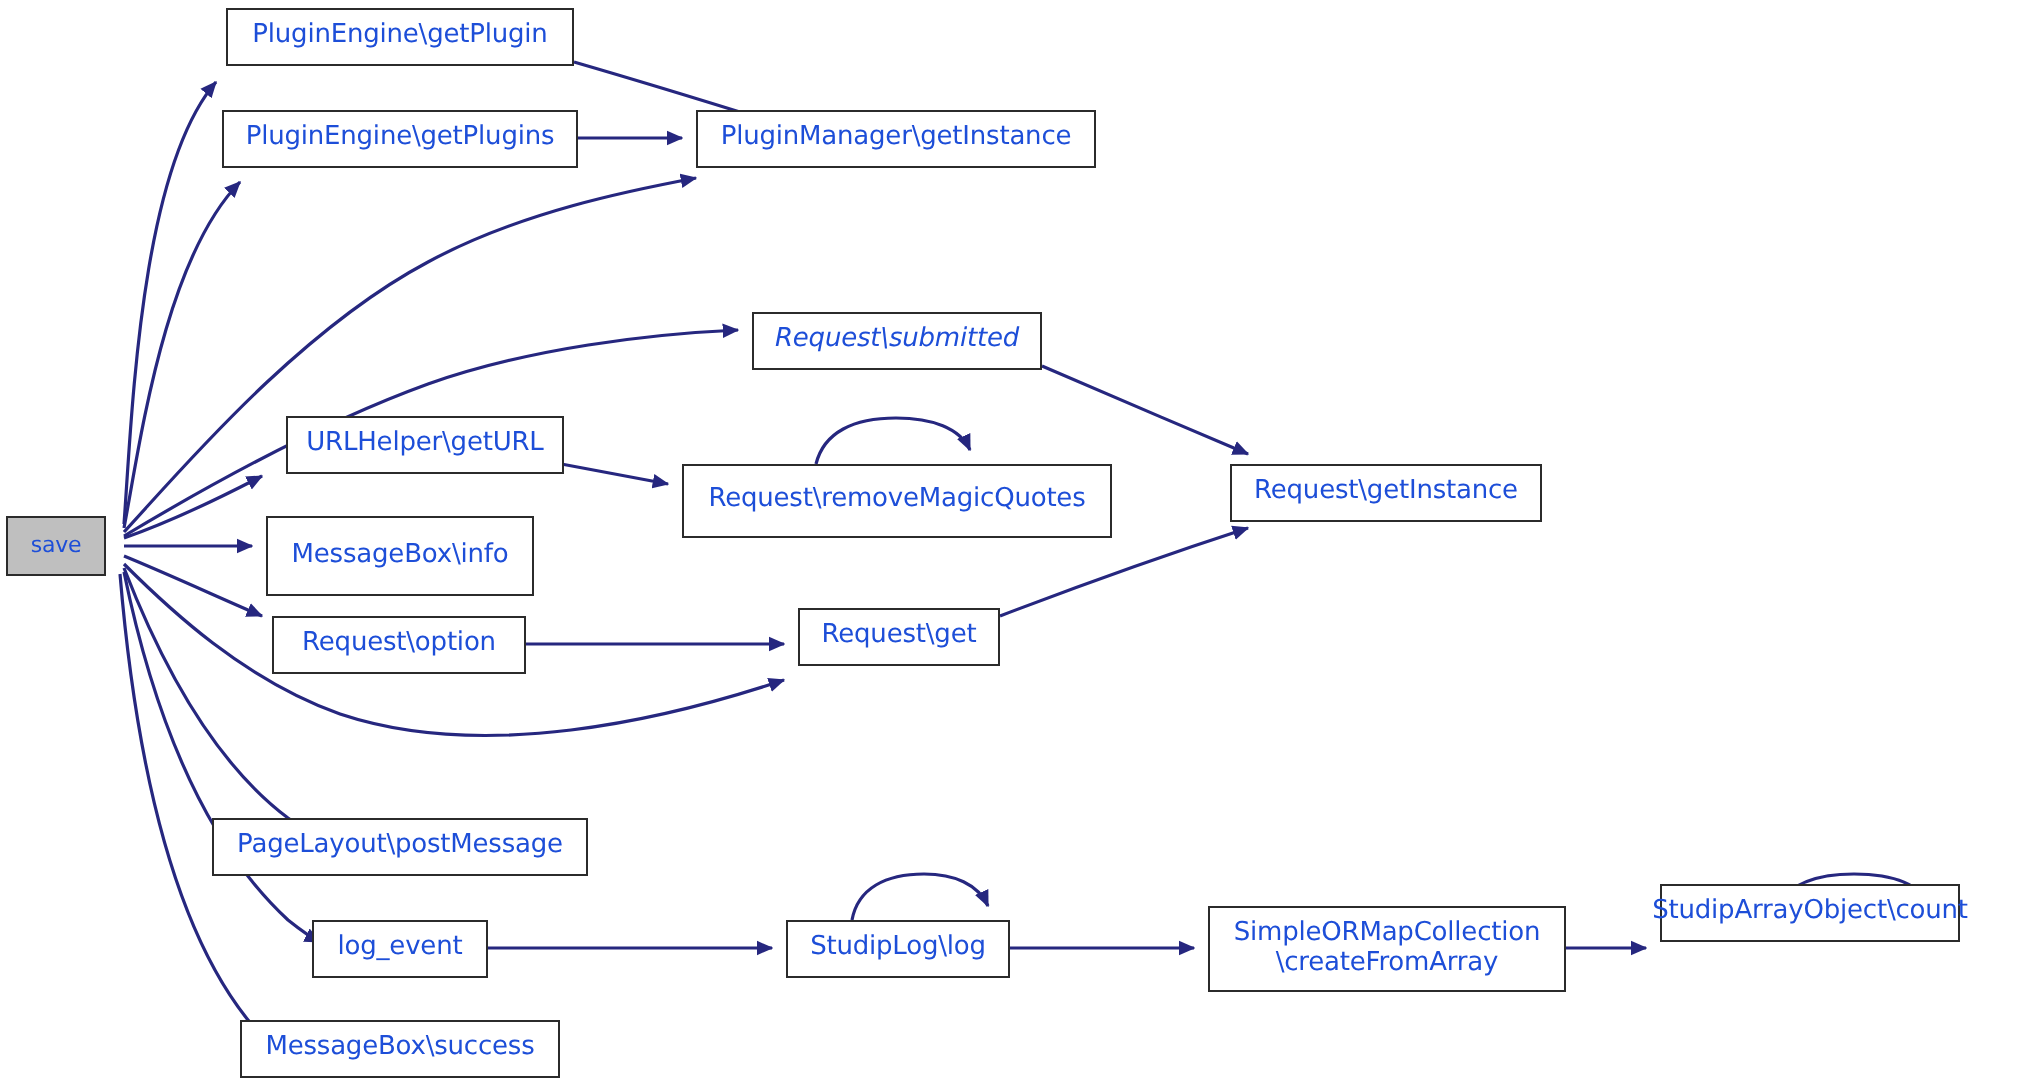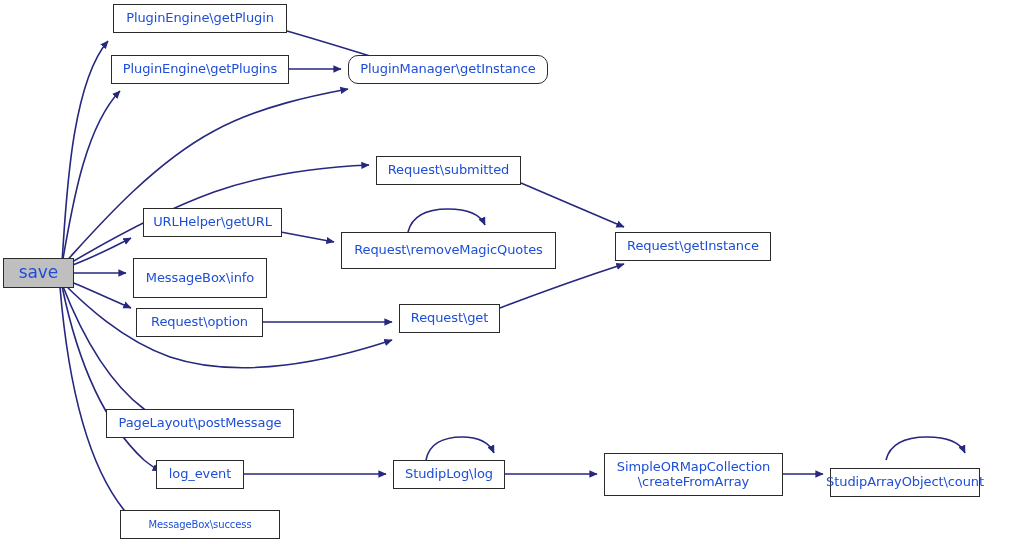--- a/index.html
+++ b/index.html
@@ -99,37 +99,37 @@
       <path d="M 505,474 L 597,474"></path>
 
       <path d="M 783,474 L 823,474"></path>
 
       <path d="M 408,232 C 412,216 427,209 448,209 466,209 480,214 485,225"></path>
       <path d="M 426,460 C 429,444 443,437 462,437 477,437 489,442 494,453"></path>
       <path d="M 886,460 C 890,444 905,437 927,437 946,437 960,442 965,453"></path>
     </g>
   </svg>
 
-  <div class="gnode root" style="left:3px; top:258px; width:71px; height:30px; font-size:17px;">
+  <div class="gnode root" style="left:3px; top:258px; width:50px; height:30px; font-size:11px;">
     <span class="gnode-label">save</span>
   </div>
 
   <div class="gnode" style="left:113px; top:4px; width:174px; height:29px; font-size:13px;">
     <span class="gnode-label">PluginEngine\getPlugin</span>
   </div>
 
   <div class="gnode" style="left:111px; top:55px; width:178px; height:29px; font-size:13px;">
     <span class="gnode-label">PluginEngine\getPlugins</span>
   </div>
 
-  <div class="gnode" style="left:348px; top:55px; width:200px; height:29px; font-size:13px;border-radius:10px;">
+  <div class="gnode" style="left:348px; top:55px; width:200px; height:29px; font-size:13px;">
     <span class="gnode-label">PluginManager\getInstance</span>
   </div>
 
-  <div class="gnode" style="left:376px; top:156px; width:145px; height:29px; font-size:13px;">
+  <div class="gnode" style="left:376px; top:156px; width:145px; height:29px; font-size:13px;font-style:italic;">
     <span class="gnode-label">Request\submitted</span>
   </div>
 
   <div class="gnode" style="left:131px; top:208px; width:139px; height:29px; font-size:13px;margin-left:12px;">
     <span class="gnode-label">URLHelper\getURL</span>
   </div>
 
   <div class="gnode" style="left:341px; top:232px; width:215px; height:37px; font-size:13px;">
     <span class="gnode-label">Request\removeMagicQuotes</span>
   </div>
@@ -160,21 +160,21 @@
 
   <div class="gnode" style="left:393px; top:460px; width:112px; height:29px; font-size:13px;">
     <span class="gnode-label">StudipLog\log</span>
   </div>
 
   <div class="gnode" style="left:604px; top:453px; width:179px; height:43px; font-size:13px;">
     <span class="gnode-label">SimpleORMapCollection
 \createFromArray</span>
   </div>
 
-  <div class="gnode" style="left:830px; top:468px; width:150px; height:29px; font-size:13px;">
+  <div class="gnode" style="left:830px; top:442px; width:150px; height:29px; font-size:13px;">
     <span class="gnode-label">StudipArrayObject\count</span>
   </div>
 
-  <div class="gnode" style="left:120px; top:510px; width:160px; height:29px; font-size:10px;">
+  <div class="gnode" style="left:120px; top:510px; width:160px; height:29px; font-size:13px;">
     <span class="gnode-label">MessageBox\success</span>
   </div>
 
 </div>
 
 </body></html>

